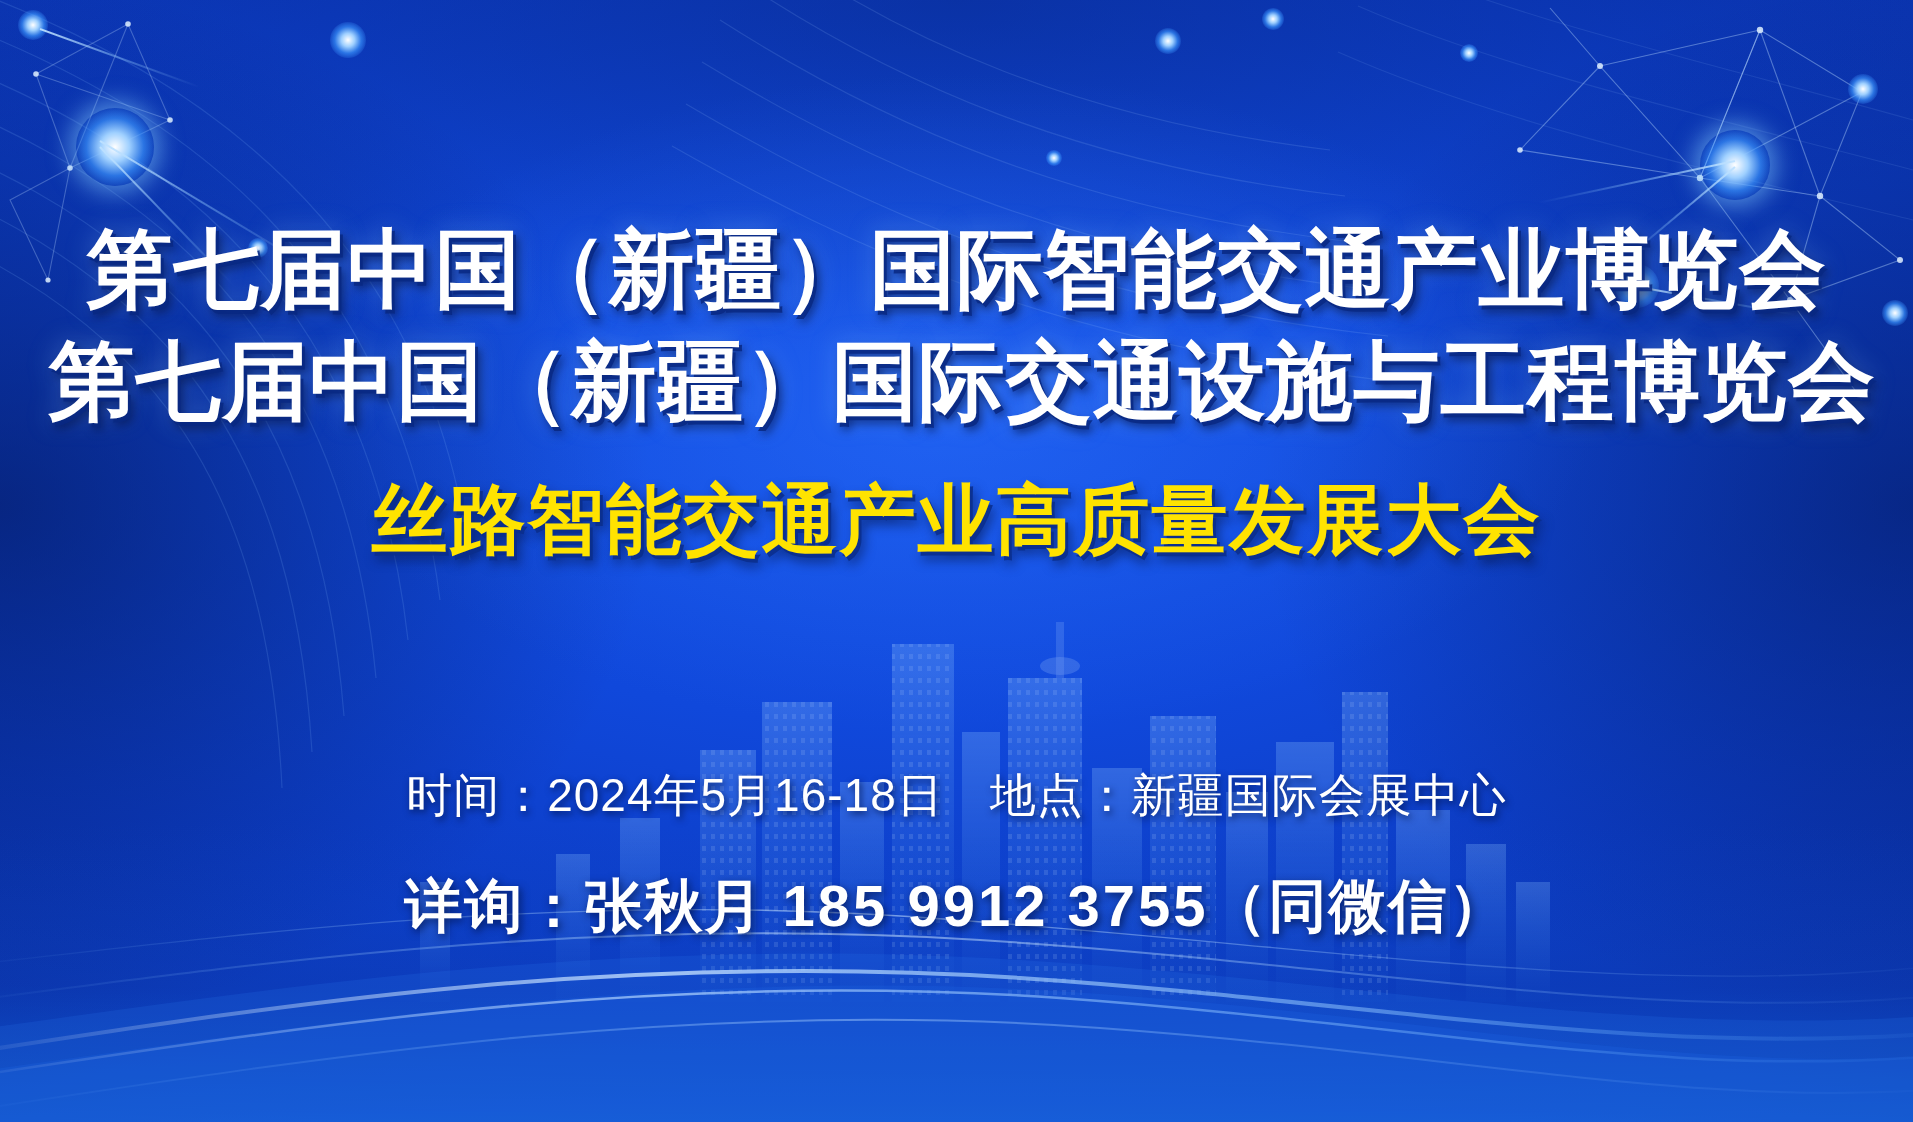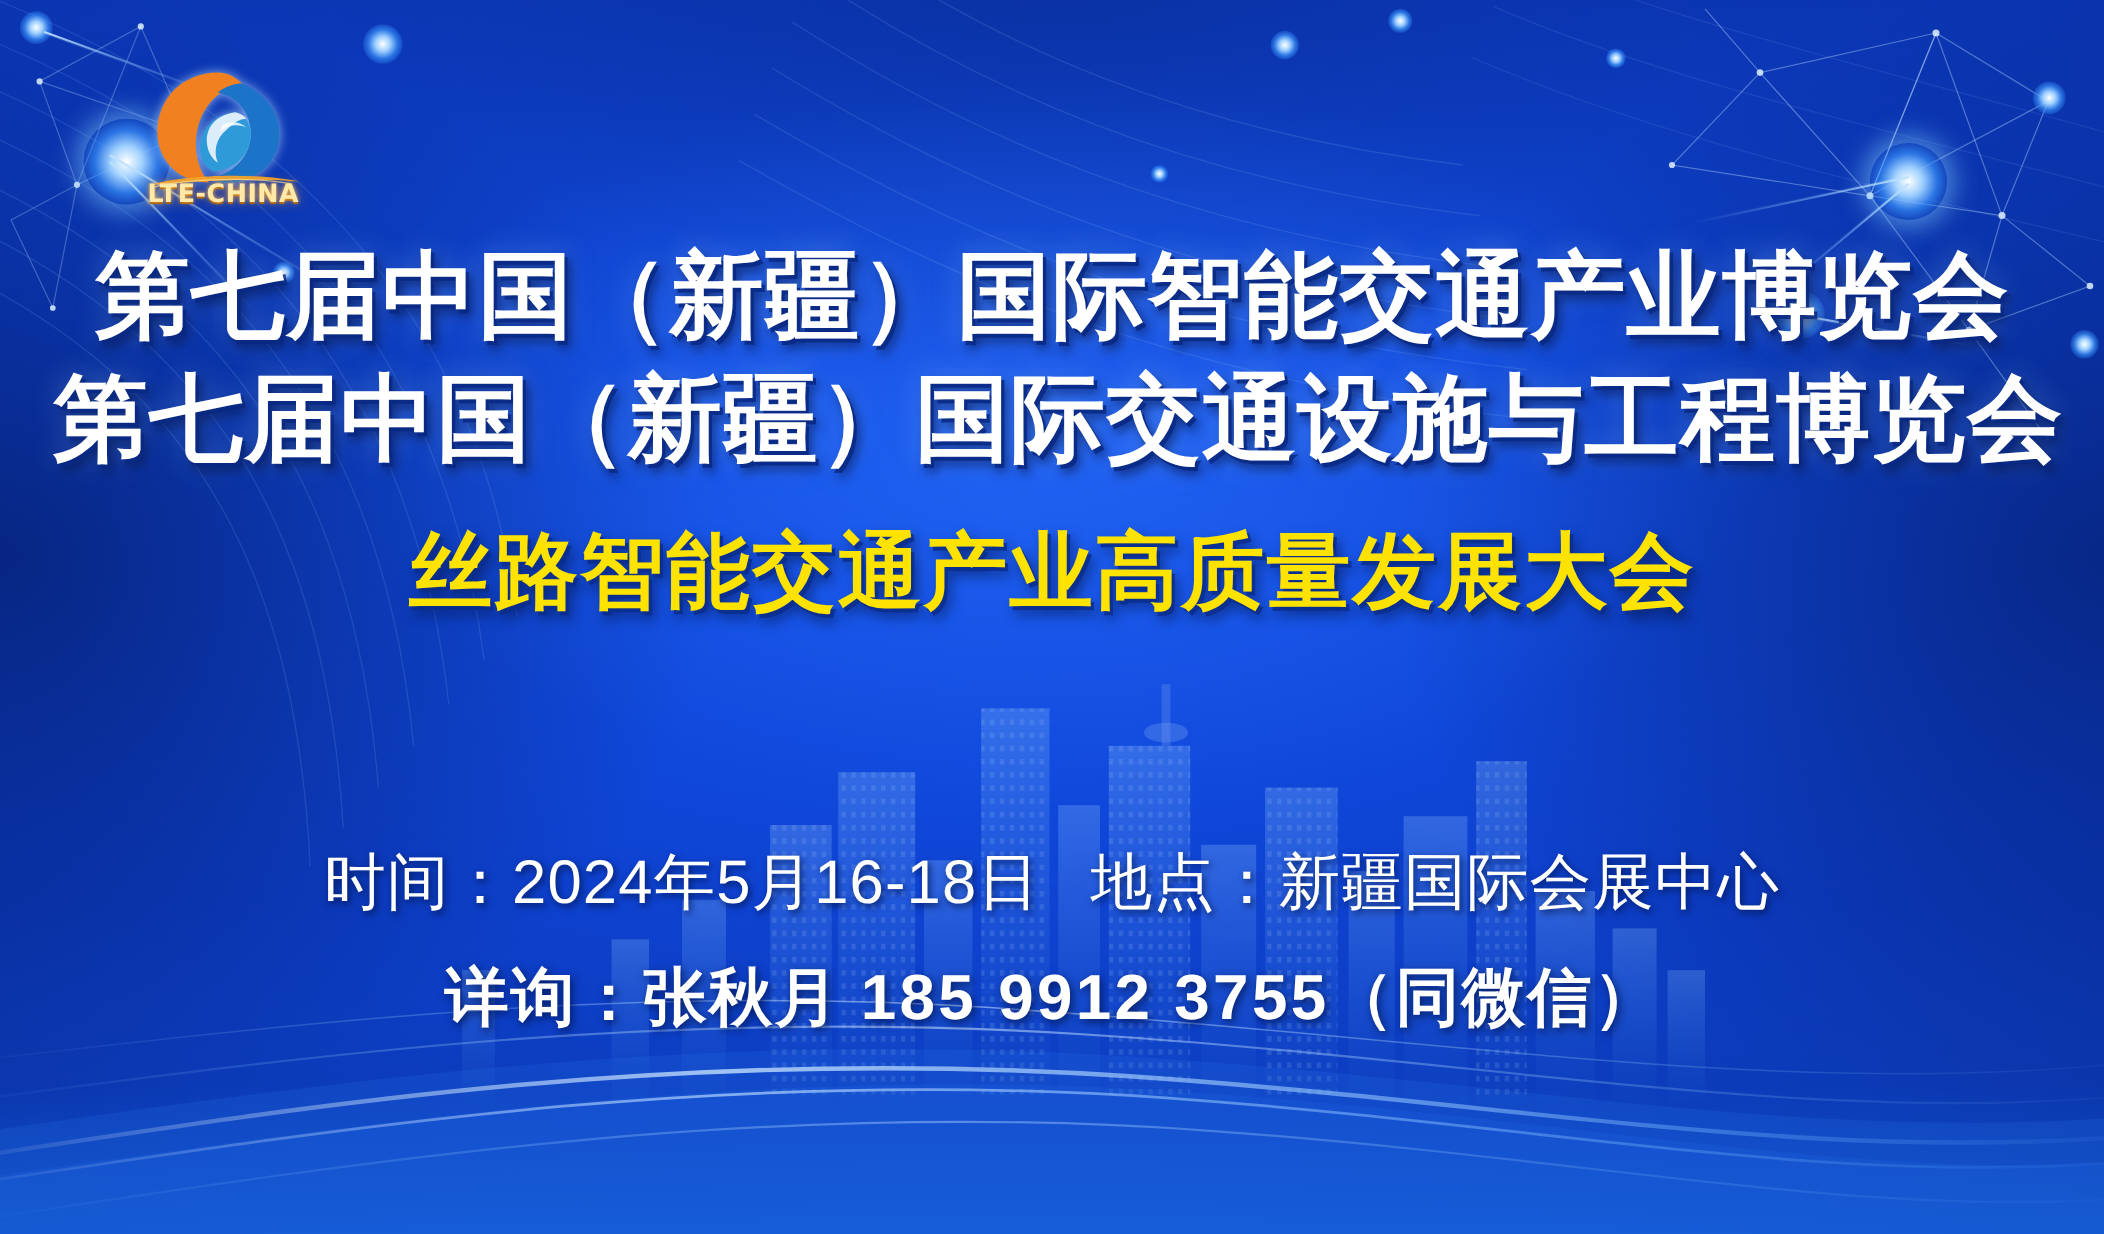--- a/index.html
+++ b/index.html
@@ -121,21 +121,21 @@
     letter-spacing: 2px;
     white-space: nowrap;
     text-shadow:
        3px 4px 0px rgba(10,45,140,.88),
        5px 8px 12px rgba(4,20,70,.65);
   }
 
   #infoline {
     position:absolute; left:0; right:0; top: 765px;
     color:#ffffff;
-    font-size: 56px;
+    font-size: 46px;
     font-weight: 400;
     letter-spacing: 1px;
     white-space: nowrap;
     text-shadow: 2px 3px 7px rgba(3,20,75,.8);
   }
   #infoline .gap { display:inline-block; width: 46px; }
 
   #contactline {
     position:absolute; left:0; right:0; top: 868px;
     color:#ffffff;
@@ -309,47 +309,20 @@
       <g fill="none" stroke="url(#rib2)">
         <path d="M-40,300 C 280,258 600,214 980,238 C 1360,262 1660,324 1953,292" stroke-width="2"></path>
         <path d="M-40,410 C 340,352 700,296 1100,326 C 1460,352 1700,408 1953,386" stroke-width="2"></path>
         <path d="M-40,264 C 260,230 560,192 900,214 C 1300,240 1640,300 1953,262" stroke-width="1.4"></path>
       </g>
       <path d="M-40,330 C 300,282 620,234 1020,258 C 1380,280 1640,338 1953,312 L1953,420 L-40,420 Z" fill="#2a7cf0" fill-opacity="0.18"></path>
       <path d="M-40,372 C 340,318 700,262 1100,292 C 1460,318 1700,374 1953,352 L1953,420 L-40,420 Z" fill="#1f6ae6" fill-opacity="0.22"></path>
     </svg>
   </div>
 
-  <div id="logo">
-    <div class="mark">
-      <svg viewBox="0 0 125 112" aria-hidden="true">
-
-        <path d="M62 6 C 30 6 7 30 7 60 C 7 86 27 106 54 106 C 46 96 42 84 42 72
-                 C 42 44 58 22 84 16 C 77 9 70 6 62 6 Z" fill="#f08020"></path>
-
-        <path d="M84 16 C 104 24 118 42 118 62 C 118 88 96 106 70 106 C 60 106 54 103 54 103
-                 C 76 98 92 82 92 62 C 92 42 80 28 62 24 C 70 18 78 16 84 16 Z" fill="#1b74c8"></path>
-
-        <path d="M92 62 C 92 80 78 94 58 96 C 50 92 46 84 46 74
-                 C 46 58 58 44 78 42 C 88 46 92 54 92 62 Z" fill="#2e9bd8"></path>
-
-        <path d="M78 42 C 62 44 52 54 52 68 C 52 76 56 84 62 88
-                 C 58 78 60 66 70 58 C 76 52 82 48 88 48 C 86 45 82 43 78 42 Z" fill="#eef6ff" fill-opacity="0.9"></path>
-
-        <path d="M64 60 C 70 54 80 52 88 56 C 82 50 72 50 66 54 Z" fill="#ffffff" fill-opacity=".8"></path>
-      </svg>
-    </div>
-    <div class="swoosh">
-      <svg viewBox="0 0 142 16" aria-hidden="true">
-        <path d="M2 13 C 34 2 104 1 140 9 C 104 6 36 8 2 13 Z" fill="#f4a42a" fill-opacity=".95"></path>
-        <path d="M8 14 C 40 6 100 5 132 11" fill="none" stroke="#ffe9a8" stroke-opacity=".7" stroke-width="1.2"></path>
-      </svg>
-    </div>
-    <div class="wordmark">LTE-CHINA</div>
-  </div>
 
   <div id="content">
 
     <div id="title1" class="title-line">第七届中国（新疆）国际智能交通产业博览会</div>
 
     <div id="title2" class="title-line">第七届中国（新疆）国际交通设施与工程博览会</div>
 
     <div id="subtitle">丝路智能交通产业高质量发展大会</div>
 
     <div id="infoline">

